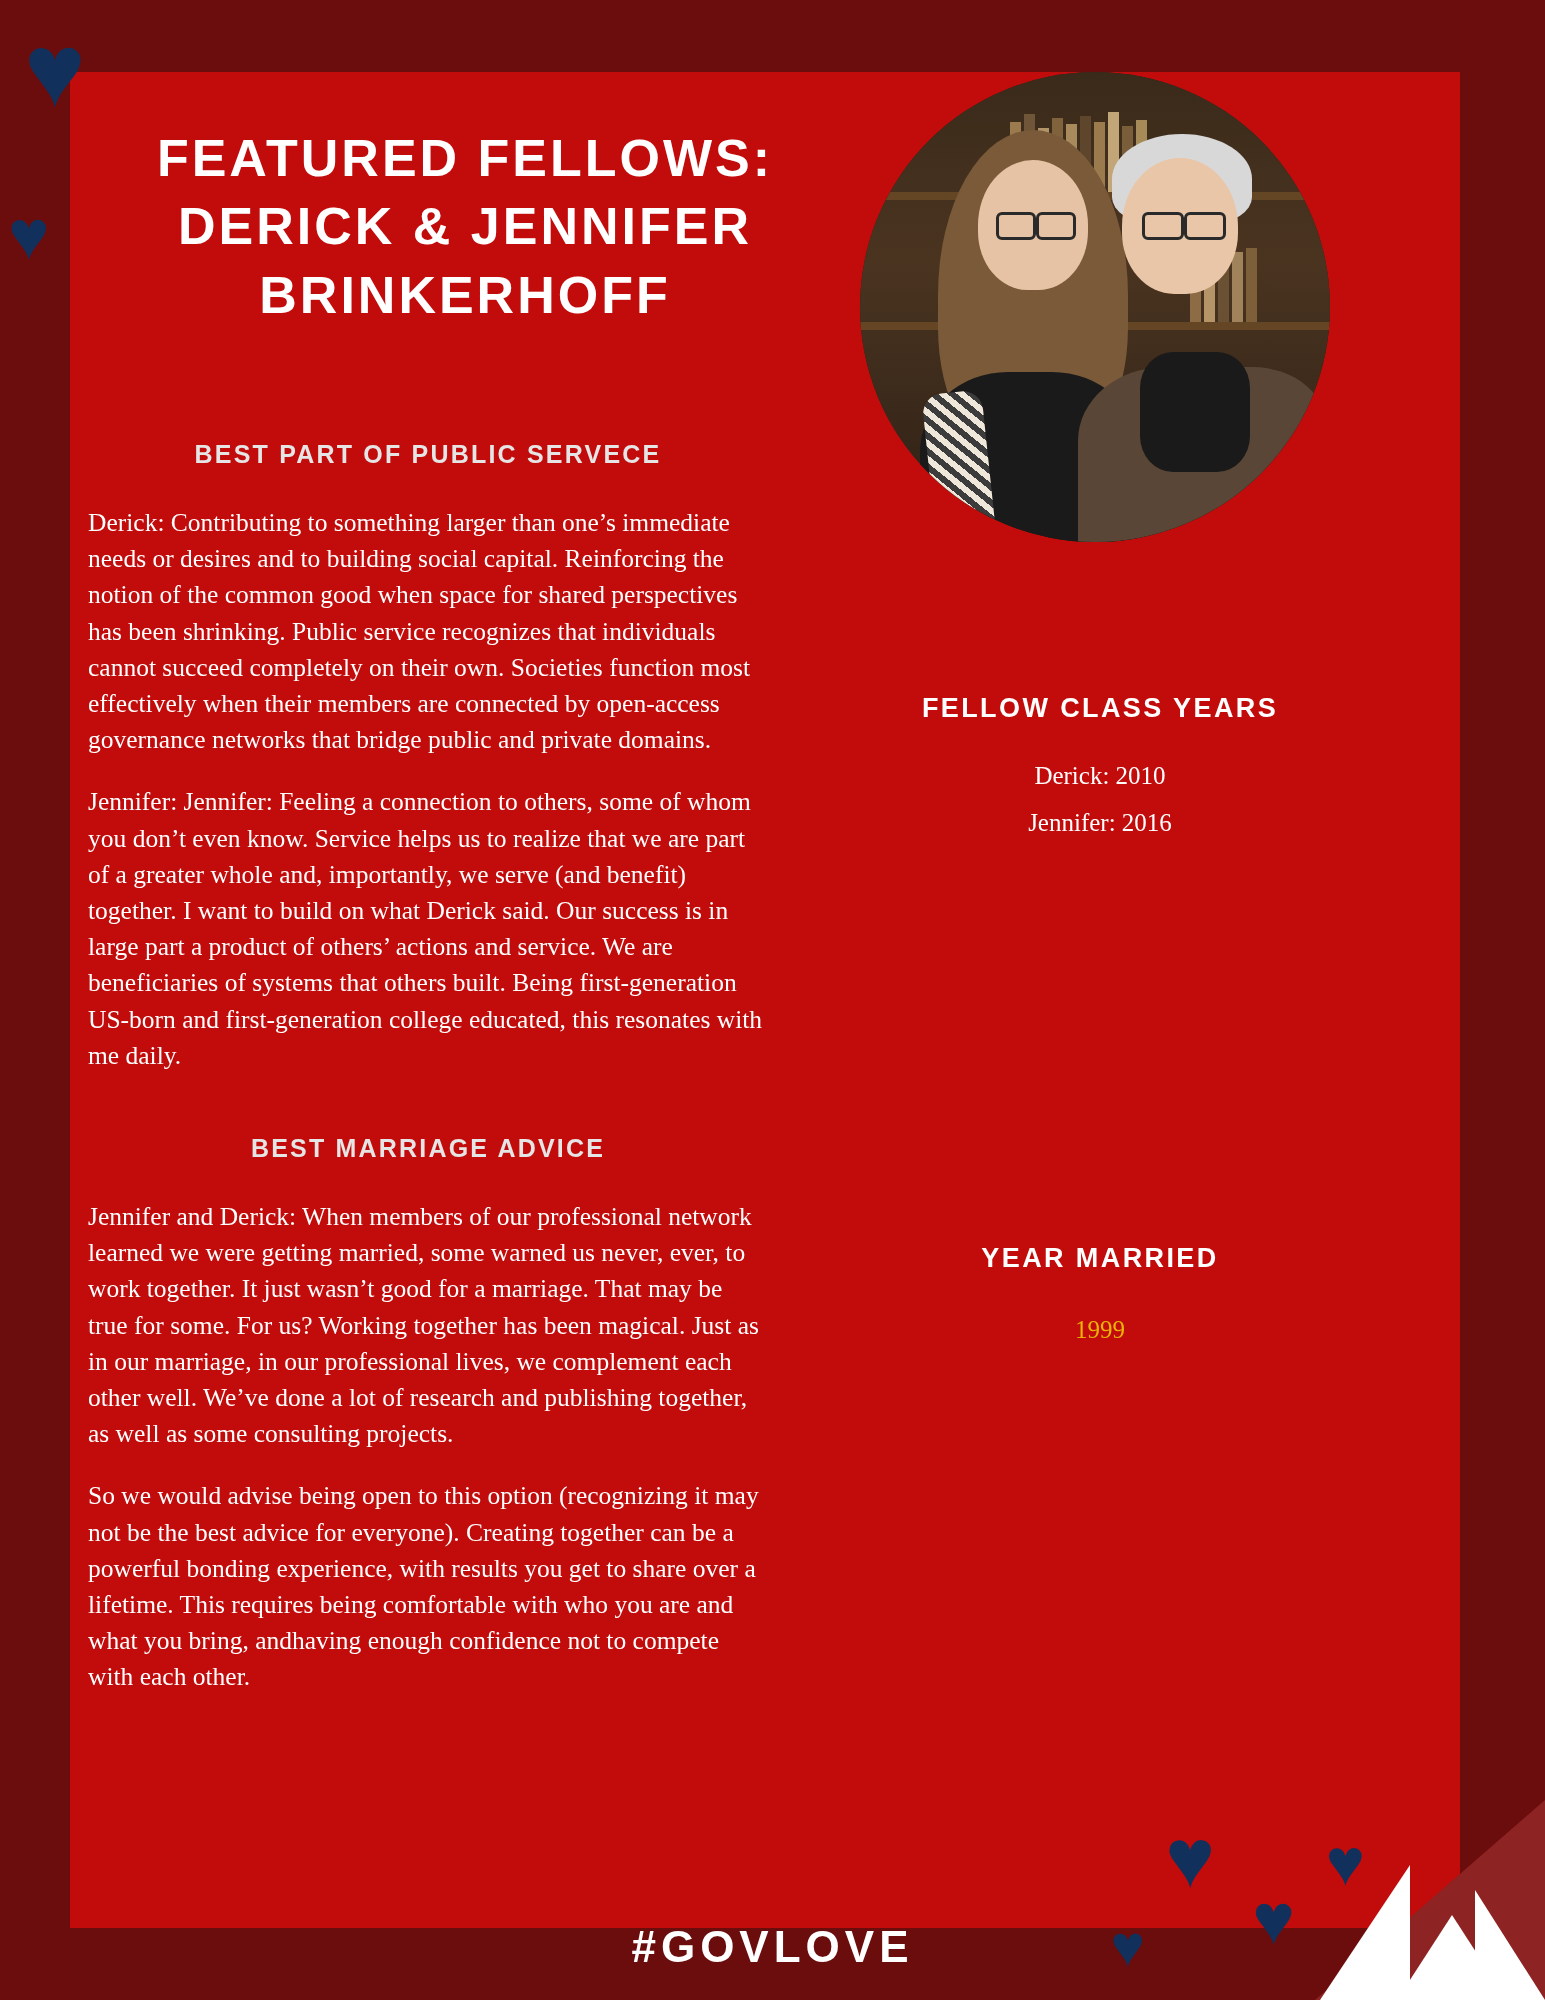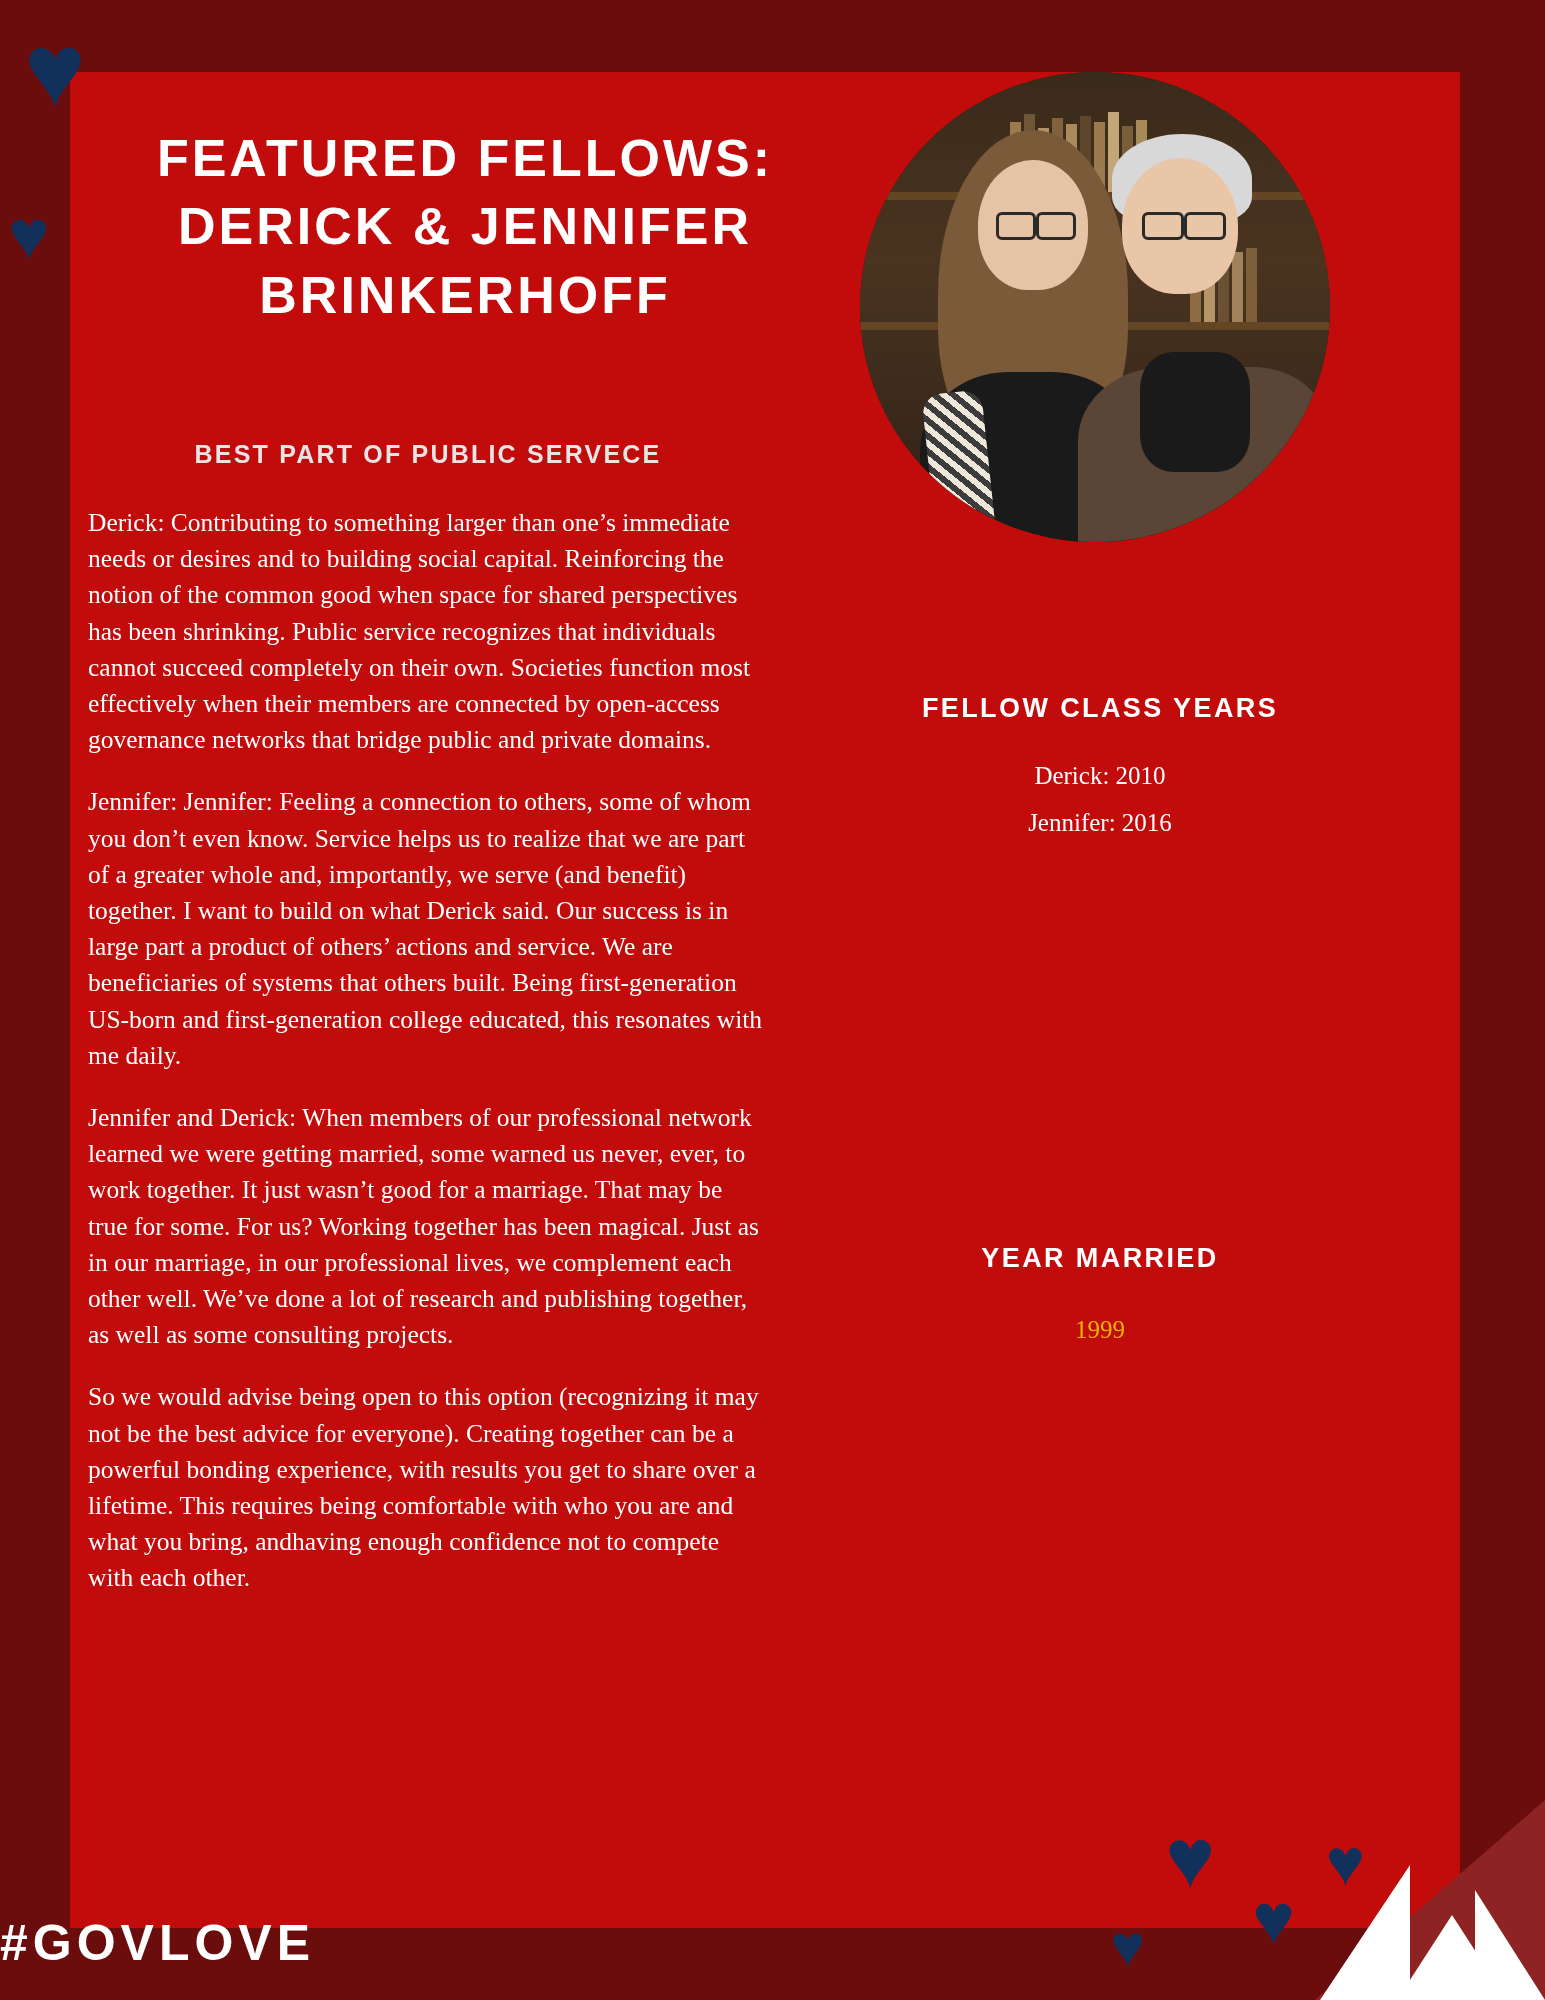--- a/index.html
+++ b/index.html
@@ -253,23 +253,23 @@
     font-size: 25px;
     margin-top: 40px;
   }
 
   
   .footer {
     position: absolute;
     left: 0;
     right: 0;
     bottom: 28px;
-    text-align: left;
-    color: #ffffff;
-    font-size: 50px;
+    text-align: center;
+    color: #ffffff;
+    font-size: 44px;
     font-weight: 700;
     letter-spacing: 5px;
   }
 </style>
 </head>
 <body>
 
 <div class="poster">
 
   <div class="inner-panel"></div>
@@ -318,20 +318,21 @@
     <div class="glasses gl-2"></div>
     <div class="glasses gl-3"></div>
     <div class="glasses gl-4"></div>
   </div>
 
   <div class="left-col">
     <div class="section-head">BEST PART OF PUBLIC SERVECE</div>
     <div class="body-text">Derick:  Contributing to something larger than one’s immediate needs or desires and to building social capital. Reinforcing the notion of the common good when space for shared perspectives has been shrinking. Public service recognizes that individuals cannot succeed completely on their own. Societies function most effectively when their members are connected by open-access governance networks that bridge public and private domains.</div>
     <div class="body-text">Jennifer: Jennifer: Feeling a connection to others, some of whom you don’t even know. Service helps us to realize that we are part of a greater whole and, importantly, we serve (and benefit) together. I want to build on what Derick said. Our success is in large part a product of others’ actions and service. We are beneficiaries of systems that others built. Being first-generation US-born and first-generation college educated, this resonates with me daily.</div>
 
+    <div class="section-head section-head-2">BEST MARRIAGE ADVICE</div>
     <div class="body-text">Jennifer and Derick: When members of our professional network learned we were getting married, some warned us never, ever, to work together. It just wasn’t good for a marriage. That may be true for some. For us? Working together has been magical. Just as in our marriage, in our professional lives, we complement each other well. We’ve done a lot of research and publishing together, as well as some consulting projects.</div>
     <div class="body-text">So we would advise being open to this option (recognizing it may not be the best advice for everyone). Creating together can be a powerful bonding experience, with results you get to share over a lifetime. This requires being comfortable with who you are and what you bring, andhaving enough confidence not to compete with each other.</div>
   </div>
 
   <div class="right-col">
     <div class="right-head">FELLOW CLASS YEARS</div>
     <div class="right-body">Derick: 2010</div>
     <div class="right-body" style="margin-top:11px">Jennifer: 2016</div>
   </div>
 

